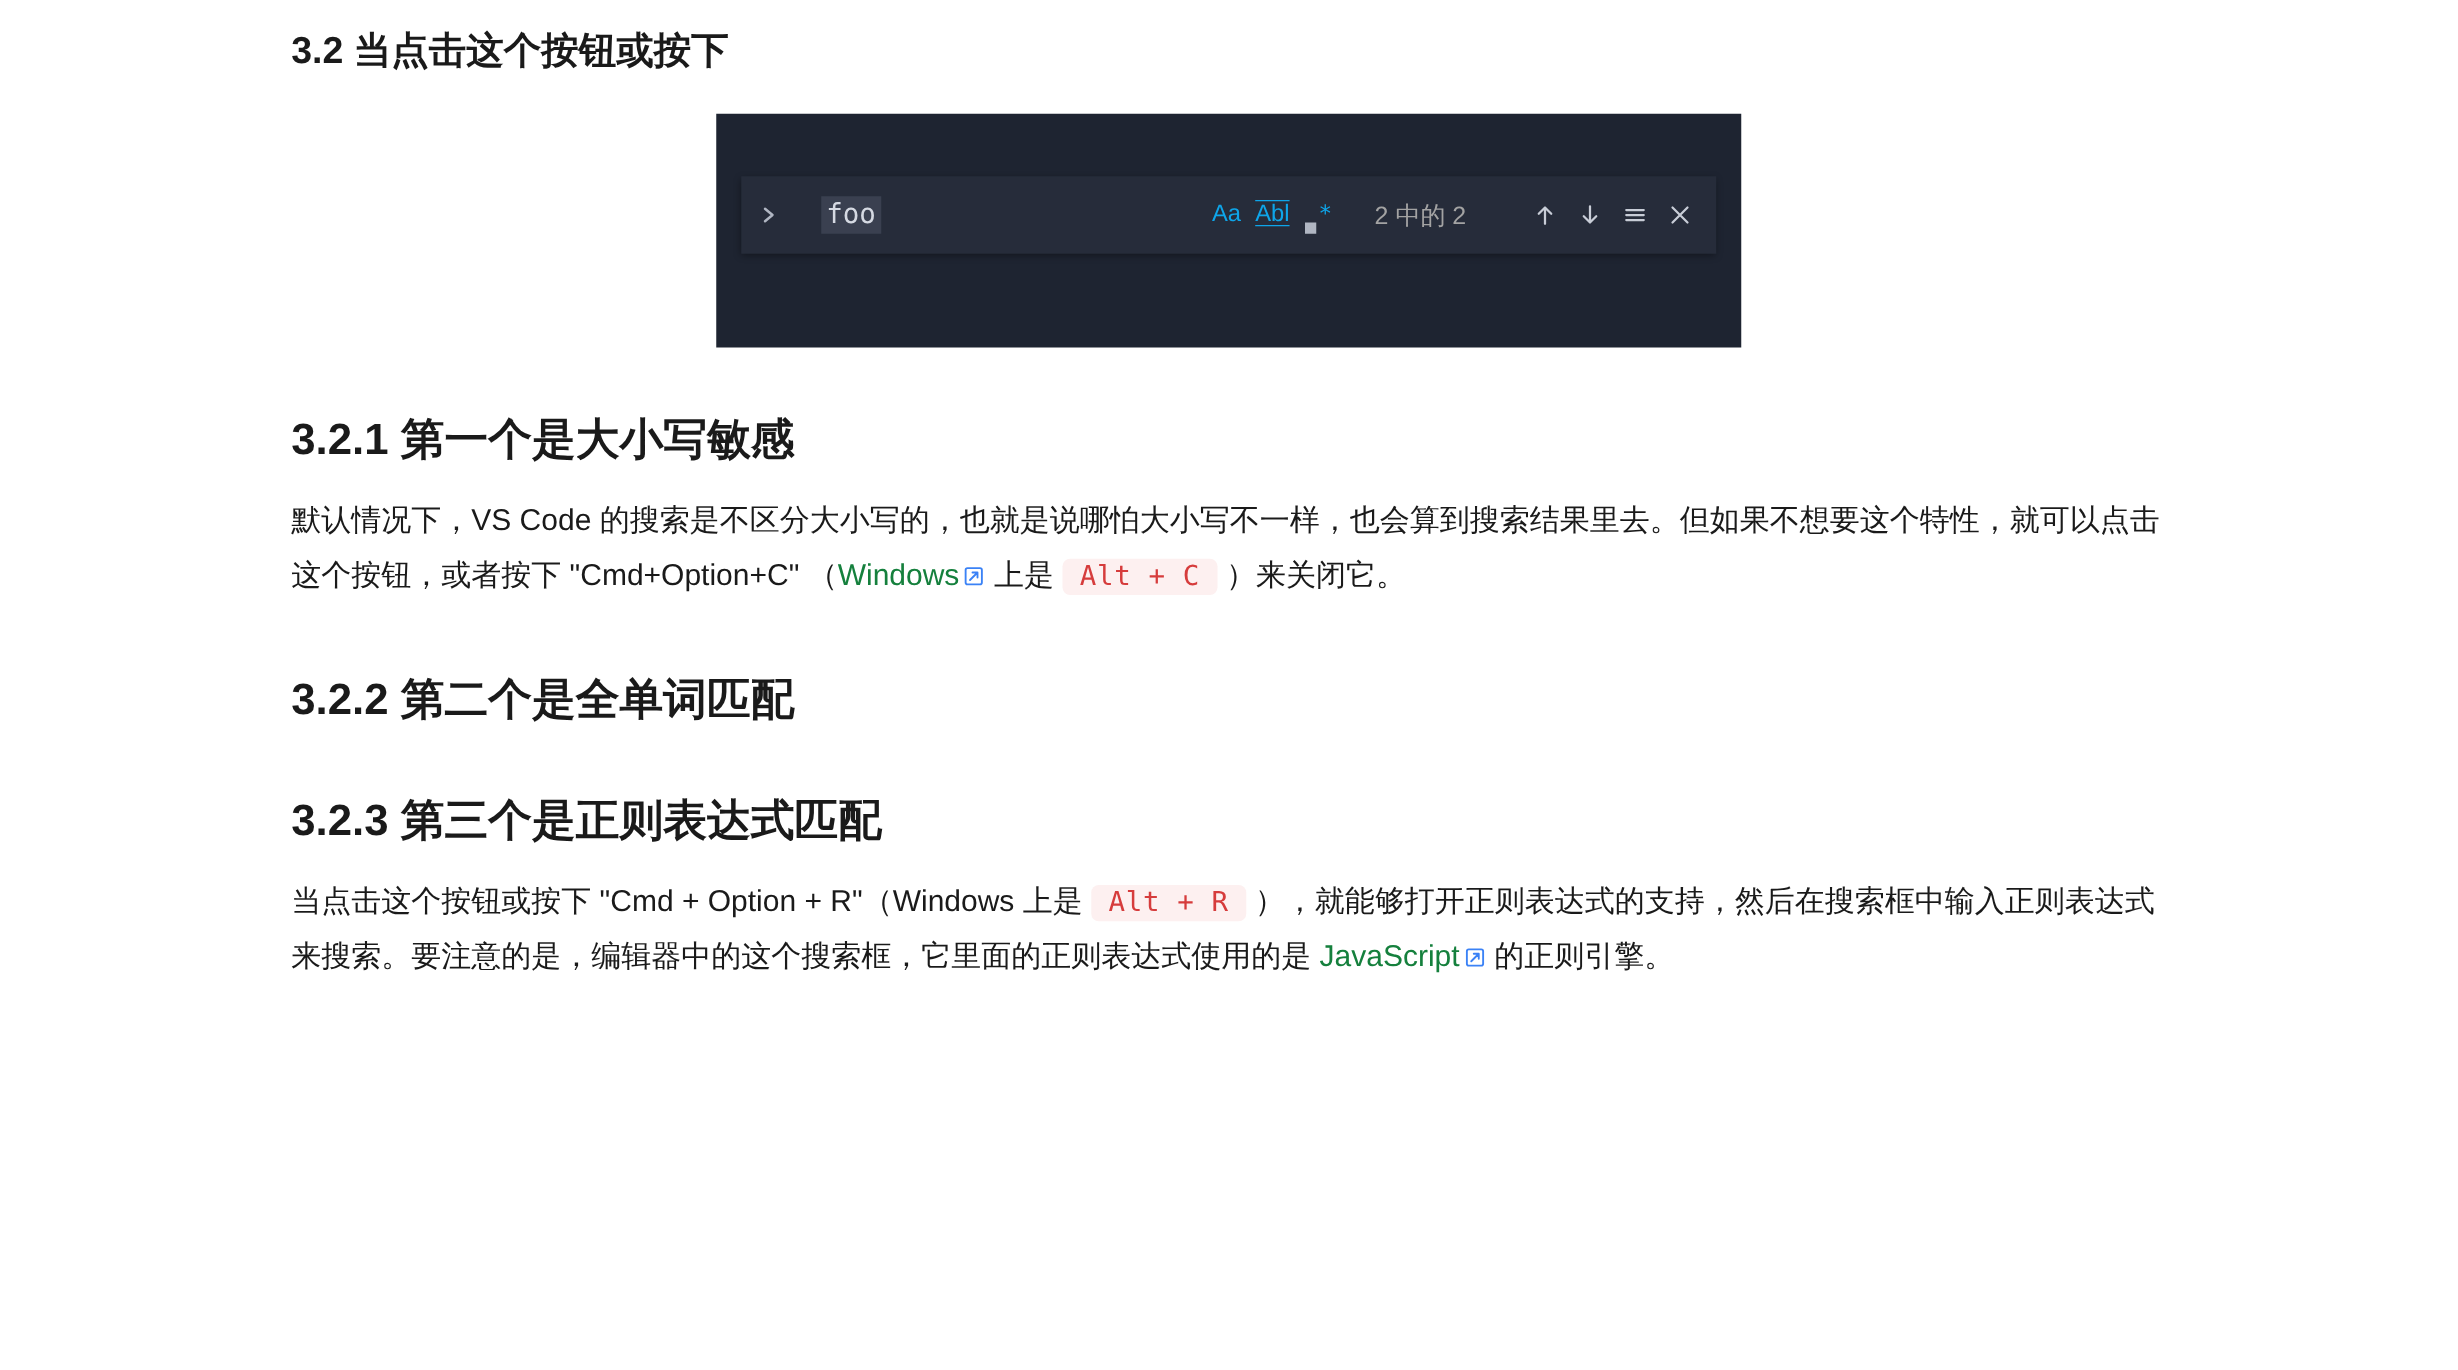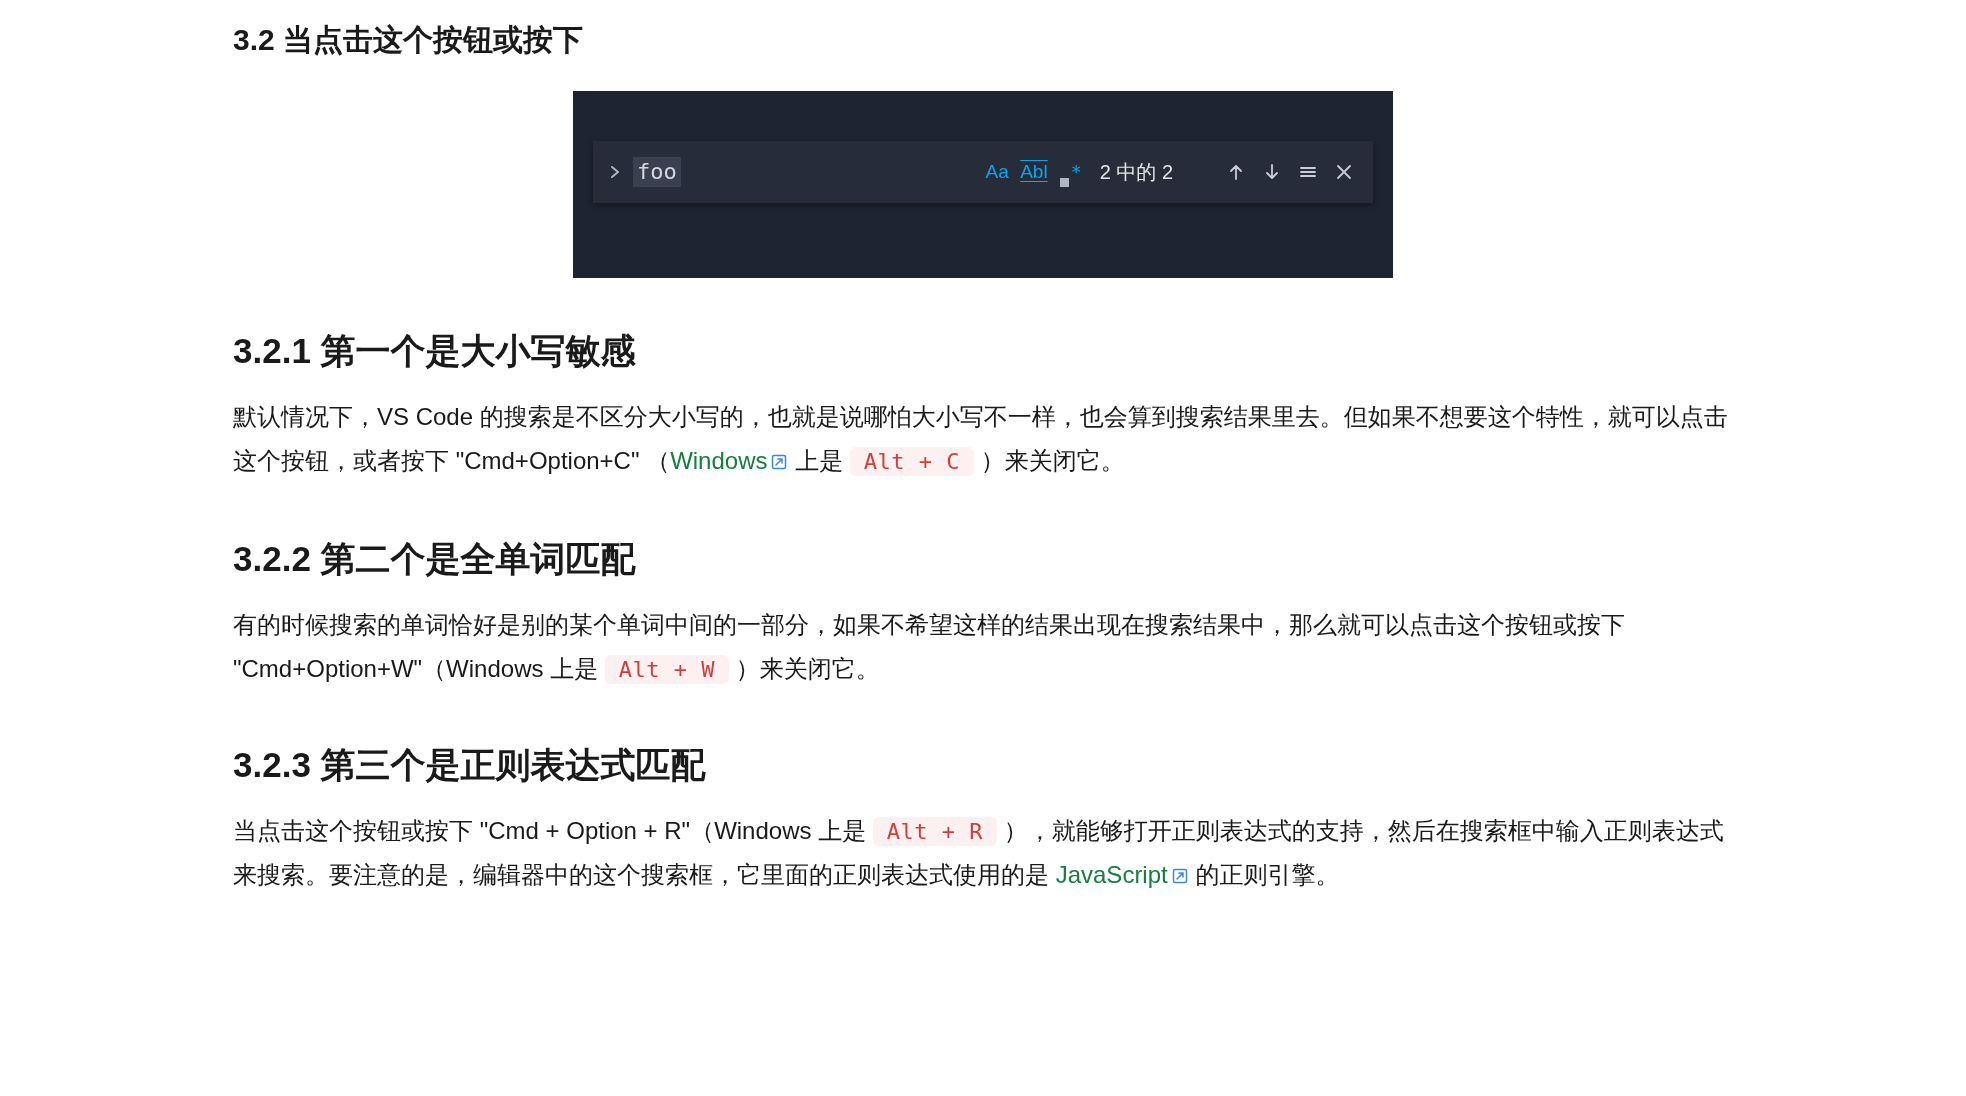--- a/index.html
+++ b/index.html
@@ -76,20 +76,21 @@
     width: 24px;
     display: flex;
     align-items: center;
     justify-content: center;
     margin-right: 6px;
   }
   .fb-input {
     display: flex;
     align-items: flex-start;
     flex: 1;
+    margin-left: 24px;
   }
   .fb-input-text {
     font-family: ui-monospace, SFMono-Regular, Menlo, Consolas, monospace;
     font-size: 22px;
     color: #d5d9e2;
     background: #3a4050;
     padding: 0 4px;
     height: 30px;
     line-height: 30px;
   }
@@ -121,23 +122,23 @@
     height: 9px;
     background: #b0b6c2;
   }
   .fb-regex-star {
     line-height: 1;
     position: relative;
     top: -6px;
     font-size: 18px;
   }
   .fb-count {
-    color: #e5e5e5;
+    color: #a3a3a3;
     font-size: 20px;
-    margin-left: 16px;
+    margin-left: 32px;
     margin-right: 22px;
     white-space: nowrap;
   }
   .fb-gap {
     width: 20px;
   }
   .fb-icon {
     color: #c8cdd7;
     width: 30px;
     display: flex;
@@ -216,23 +217,20 @@
     <span>默认情况下，VS Code 的搜索是不区分大小写的，也就是说哪怕大小写不一样，也会算到搜索结果里去。但如果不想要这个特性，就可以点击这个按钮，或者按下 "Cmd+Option+C" （</span><a class="ext-link" href="#"><span>Windows</span><span class="ext-icon"><svg width="18" height="18" viewBox="0 0 18 18" fill="none">
             <rect x="2.5" y="2.5" width="13" height="13" rx="1.5" stroke="#3b82f6" stroke-width="1.5"></rect>
             <path d="M6 12 L12 6 M8 6 H12 V10" stroke="#3b82f6" stroke-width="1.5" stroke-linecap="round" stroke-linejoin="round"></path>
           </svg></span></a><span> 上是 </span><code class="kbd">Alt + C</code><span> ）来关闭它。</span>
   </p>
 
   <h3 class="subsection-title">
     <span>3.2.2</span>
     <span>第二个是全单词匹配</span>
   </h3>
-  <p class="body-text">
-    <span>有的时候搜索的单词恰好是别的某个单词中间的一部分，如果不希望这样的结果出现在搜索结果中，那么就可以点击这个按钮或按下 "Cmd+Option+W"（Windows 上是 </span><code class="kbd">Alt + W</code><span> ）来关闭它。</span>
-  </p>
 
   <h3 class="subsection-title">
     <span>3.2.3</span>
     <span>第三个是正则表达式匹配</span>
   </h3>
   <p class="body-text">
     <span>当点击这个按钮或按下 "Cmd + Option + R"（Windows 上是 </span><code class="kbd">Alt + R</code><span> ），就能够打开正则表达式的支持，然后在搜索框中输入正则表达式来搜索。要注意的是，编辑器中的这个搜索框，它里面的正则表达式使用的是 </span><a class="ext-link" href="#"><span>JavaScript</span><span class="ext-icon"><svg width="18" height="18" viewBox="0 0 18 18" fill="none">
             <rect x="2.5" y="2.5" width="13" height="13" rx="1.5" stroke="#3b82f6" stroke-width="1.5"></rect>
             <path d="M6 12 L12 6 M8 6 H12 V10" stroke="#3b82f6" stroke-width="1.5" stroke-linecap="round" stroke-linejoin="round"></path>
           </svg></span></a><span> 的正则引擎。</span>

